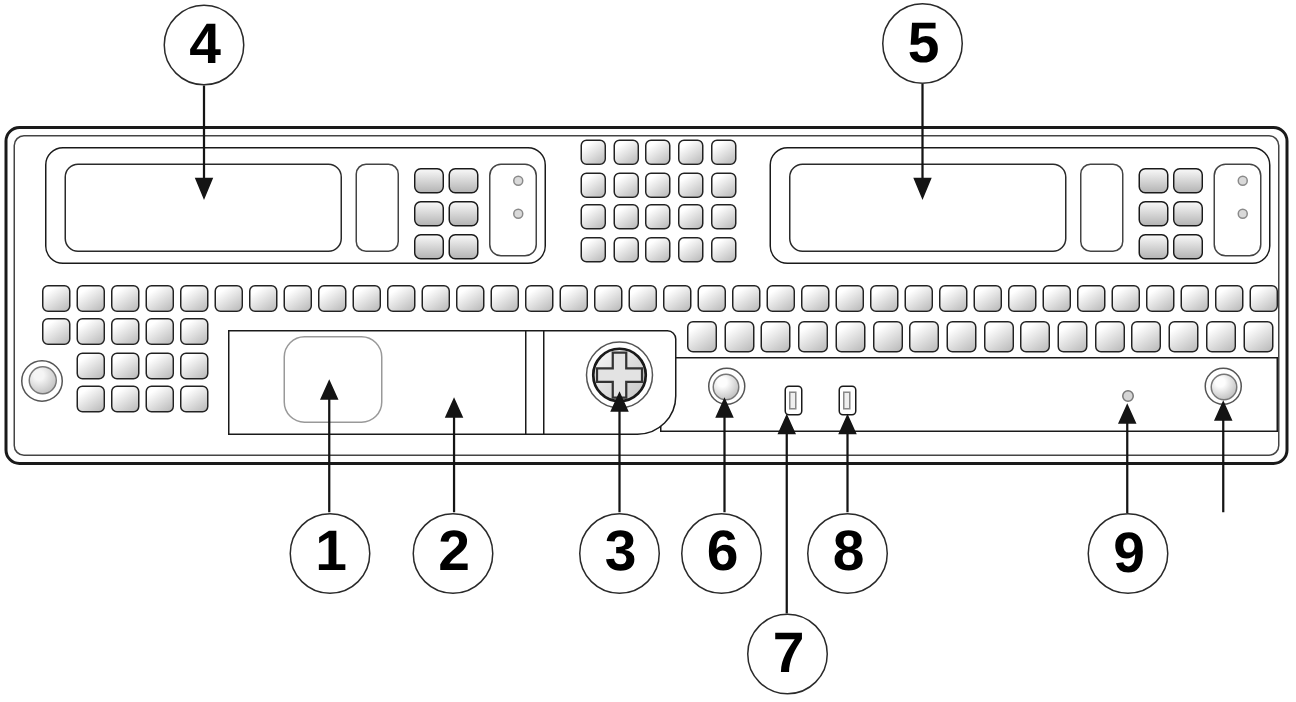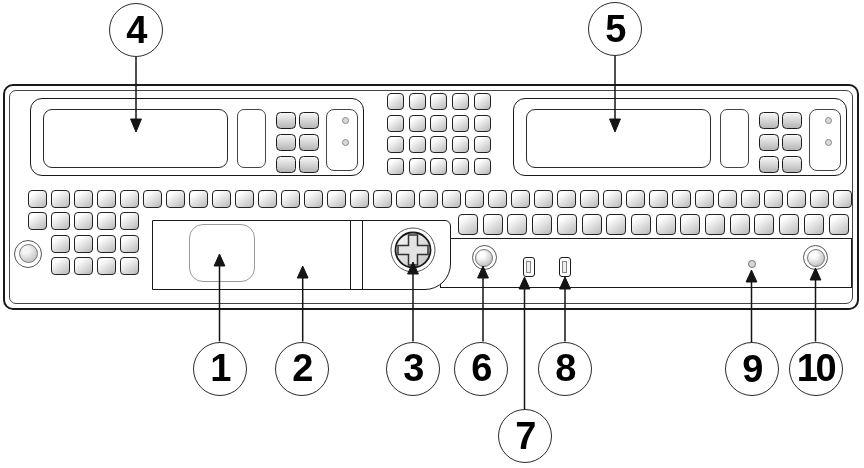--- a/index.html
+++ b/index.html
@@ -189,23 +189,20 @@
       <span>6</span>
     </div>
   <div class="abs callout" style="left:498px;top:409px">
       <span>7</span>
     </div>
   <div class="abs callout" style="left:538px;top:341.5px">
       <span>8</span>
     </div>
   <div class="abs callout" style="left:725px;top:342px">
       <span>9</span>
-    </div>
-  <div class="abs callout" style="left:788.5px;top:341.5px;letter-spacing:-2.5px">
-      <span>10</span>
     </div>
 
 <div class="vent abs" style="left: 28px; top: 190px; width: 19px; height: 18px;"></div>
     <div class="vent abs" style="left: 51px; top: 190px; width: 19px; height: 18px;"></div>
     <div class="vent abs" style="left: 74px; top: 190px; width: 19px; height: 18px;"></div>
     <div class="vent abs" style="left: 97px; top: 190px; width: 19px; height: 18px;"></div>
     <div class="vent abs" style="left: 120px; top: 190px; width: 19px; height: 18px;"></div>
     <div class="vent abs" style="left: 143px; top: 190px; width: 19px; height: 18px;"></div>
     <div class="vent abs" style="left: 166px; top: 190px; width: 19px; height: 18px;"></div>
     <div class="vent abs" style="left: 189px; top: 190px; width: 19px; height: 18px;"></div>

